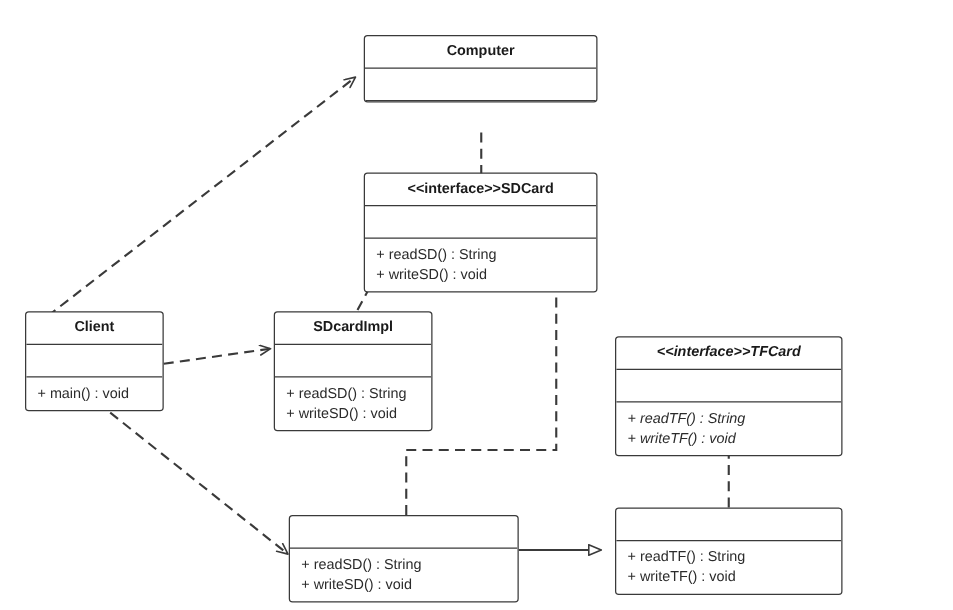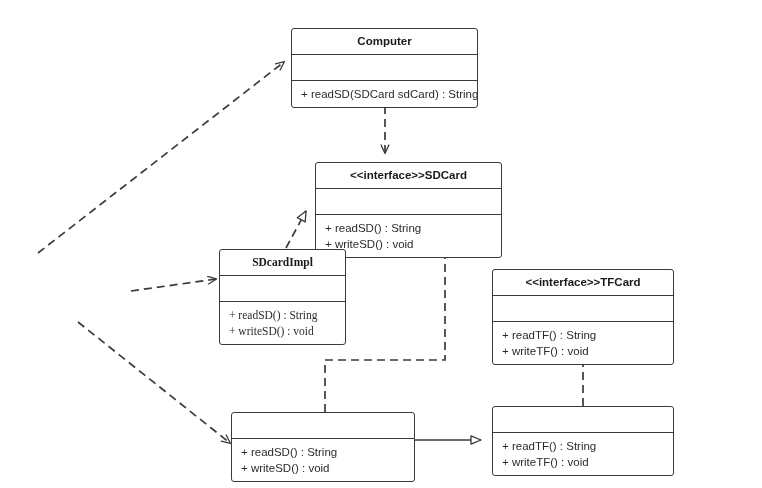--- a/index.html
+++ b/index.html
@@ -104,49 +104,55 @@
     <path d="M 415,440 L 481,440" fill="none" stroke="#3a3a3a" stroke-width="1.7" marker-end="url(#hollow-open-arrow)"></path>
 
     <path d="M 583,406 L 583,338" fill="none" stroke="#3a3a3a" stroke-width="1.7" stroke-dasharray="8,5" marker-end="url(#hollow-triangle)"></path>
   </svg>
 
   <div class="uml-class" style="left:291px; top:28px; width:187px;">
     <div class="uml-title">
       <span>Computer</span>
     </div>
     <div class="uml-attrs"></div>
-    <div class="uml-methods">
-      <div class="uml-method">+ readSD(SDCard sdCard) : String</div>
-    </div>
   </div>
 
-  <div class="uml-class" style="left:291px; top:162px; width:187px;margin-left:24px;">
+  <div class="uml-class" style="left:291px; top:138px; width:187px;">
     <div class="uml-title">
       <span class="uml-stereotype">&lt;&lt;interface&gt;&gt;</span><span>SDCard</span>
     </div>
     <div class="uml-attrs"></div>
     <div class="uml-methods">
       <div class="uml-method">+ readSD() : String</div>
       <div class="uml-method">+ writeSD() : void</div>
     </div>
   </div>
 
+  <div class="uml-class" style="left:20px; top:249px; width:111px;">
+    <div class="uml-title">
+      <span>Client</span>
+    </div>
+    <div class="uml-attrs"></div>
+    <div class="uml-methods">
+      <div class="uml-method">+ main() : void</div>
+    </div>
+  </div>
 
-  <div class="uml-class" style="left:219px; top:249px; width:127px;font-family:Liberation Serif, serif;">
+  <div class="uml-class" style="left:219px; top:249px; width:127px;">
     <div class="uml-title">
       <span>SDcardImpl</span>
     </div>
     <div class="uml-attrs"></div>
     <div class="uml-methods">
       <div class="uml-method">+ readSD() : String</div>
       <div class="uml-method">+ writeSD() : void</div>
     </div>
   </div>
 
-  <div class="uml-class" style="left:492px; top:269px; width:182px;">
+  <div class="uml-class" style="left:492px; top:269px; width:182px;font-style:italic;">
     <div class="uml-title">
       <span class="uml-stereotype">&lt;&lt;interface&gt;&gt;</span><span>TFCard</span>
     </div>
     <div class="uml-attrs"></div>
     <div class="uml-methods">
       <div class="uml-method">+ readTF() : String</div>
       <div class="uml-method">+ writeTF() : void</div>
     </div>
   </div>
 

